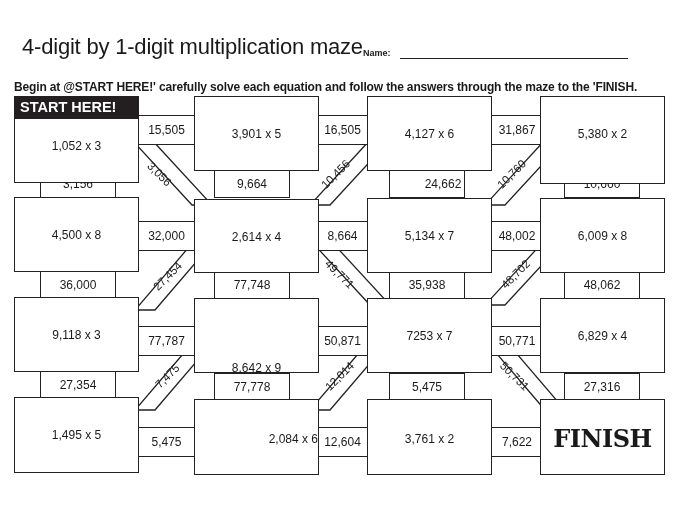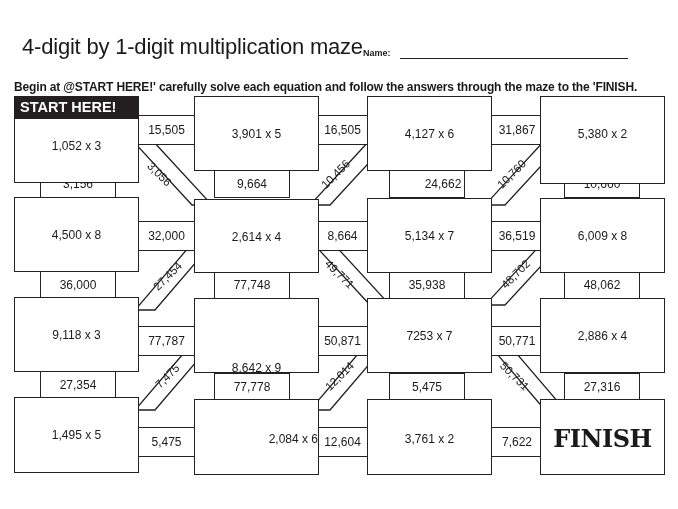--- a/index.html
+++ b/index.html
@@ -69,21 +69,21 @@
 <div class="conn" style="left:214px;top:373px;width:76px;height:28px;line-height:26px;">77,778</div>
 <div class="conn" style="left:389px;top:373px;width:76px;height:28px;line-height:26px;">5,475</div>
 <div class="conn" style="left:564px;top:373px;width:76px;height:28px;line-height:26px;">27,316</div>
 
 <div class="conn" style="left:138px;top:115px;width:57px;height:30px;line-height:28px;">15,505</div>
 <div class="conn" style="left:317px;top:115px;width:51px;height:30px;line-height:28px;">16,505</div>
 <div class="conn" style="left:490px;top:115px;width:54px;height:30px;line-height:28px;">31,867</div>
 
 <div class="conn" style="left:138px;top:221px;width:57px;height:30px;line-height:28px;">32,000</div>
 <div class="conn" style="left:317px;top:221px;width:51px;height:30px;line-height:28px;">8,664</div>
-<div class="conn" style="left:490px;top:221px;width:54px;height:30px;line-height:28px;">36,519</div>
+<div class="conn" style="left:490px;top:221px;width:54px;height:30px;line-height:28px;">48,002</div>
 
 <div class="conn" style="left:138px;top:326px;width:57px;height:30px;line-height:28px;">77,787</div>
 <div class="conn" style="left:317px;top:326px;width:51px;height:30px;line-height:28px;">50,871</div>
 <div class="conn" style="left:490px;top:326px;width:54px;height:30px;line-height:28px;">50,771</div>
 
 <div class="conn" style="left:138px;top:427px;width:57px;height:30px;line-height:28px;">5,475</div>
 <div class="conn" style="left:317px;top:427px;width:51px;height:30px;line-height:28px;">12,604</div>
 <div class="conn" style="left:490px;top:427px;width:54px;height:30px;line-height:28px;">7,622</div>
 
 <div class="box" style="left:14px;top:96px;width:125px;height:75px;margin-top:12px;">
@@ -116,21 +116,21 @@
 <div class="box" style="left:14px;top:297px;width:125px;height:75px;">
   <span class="eq" style="top:30px;">9,118 x 3</span>
 </div>
 <div class="box" style="left:194px;top:298px;width:125px;height:75px;">
   <span class="eq" style="top:30px;margin-top:32px;">8,642 x 9</span>
 </div>
 <div class="box" style="left:367px;top:298px;width:125px;height:75px;">
   <span class="eq" style="top:30px;">7253 x 7</span>
 </div>
 <div class="box" style="left:540px;top:298px;width:125px;height:75px;">
-  <span class="eq" style="top:30px;">2,886 x 4</span>
+  <span class="eq" style="top:30px;">6,829 x 4</span>
 </div>
 
 <div class="box" style="left:14px;top:397px;width:125px;height:76px;">
   <span class="eq" style="top:30px;">1,495 x 5</span>
 </div>
 <div class="box" style="left:194px;top:399px;width:125px;height:76px;text-align:right;">
   <span class="eq" style="top:32px;">2,084 x 6</span>
 </div>
 <div class="box" style="left:367px;top:399px;width:125px;height:76px;">
   <span class="eq" style="top:32px;">3,761 x 2</span>

